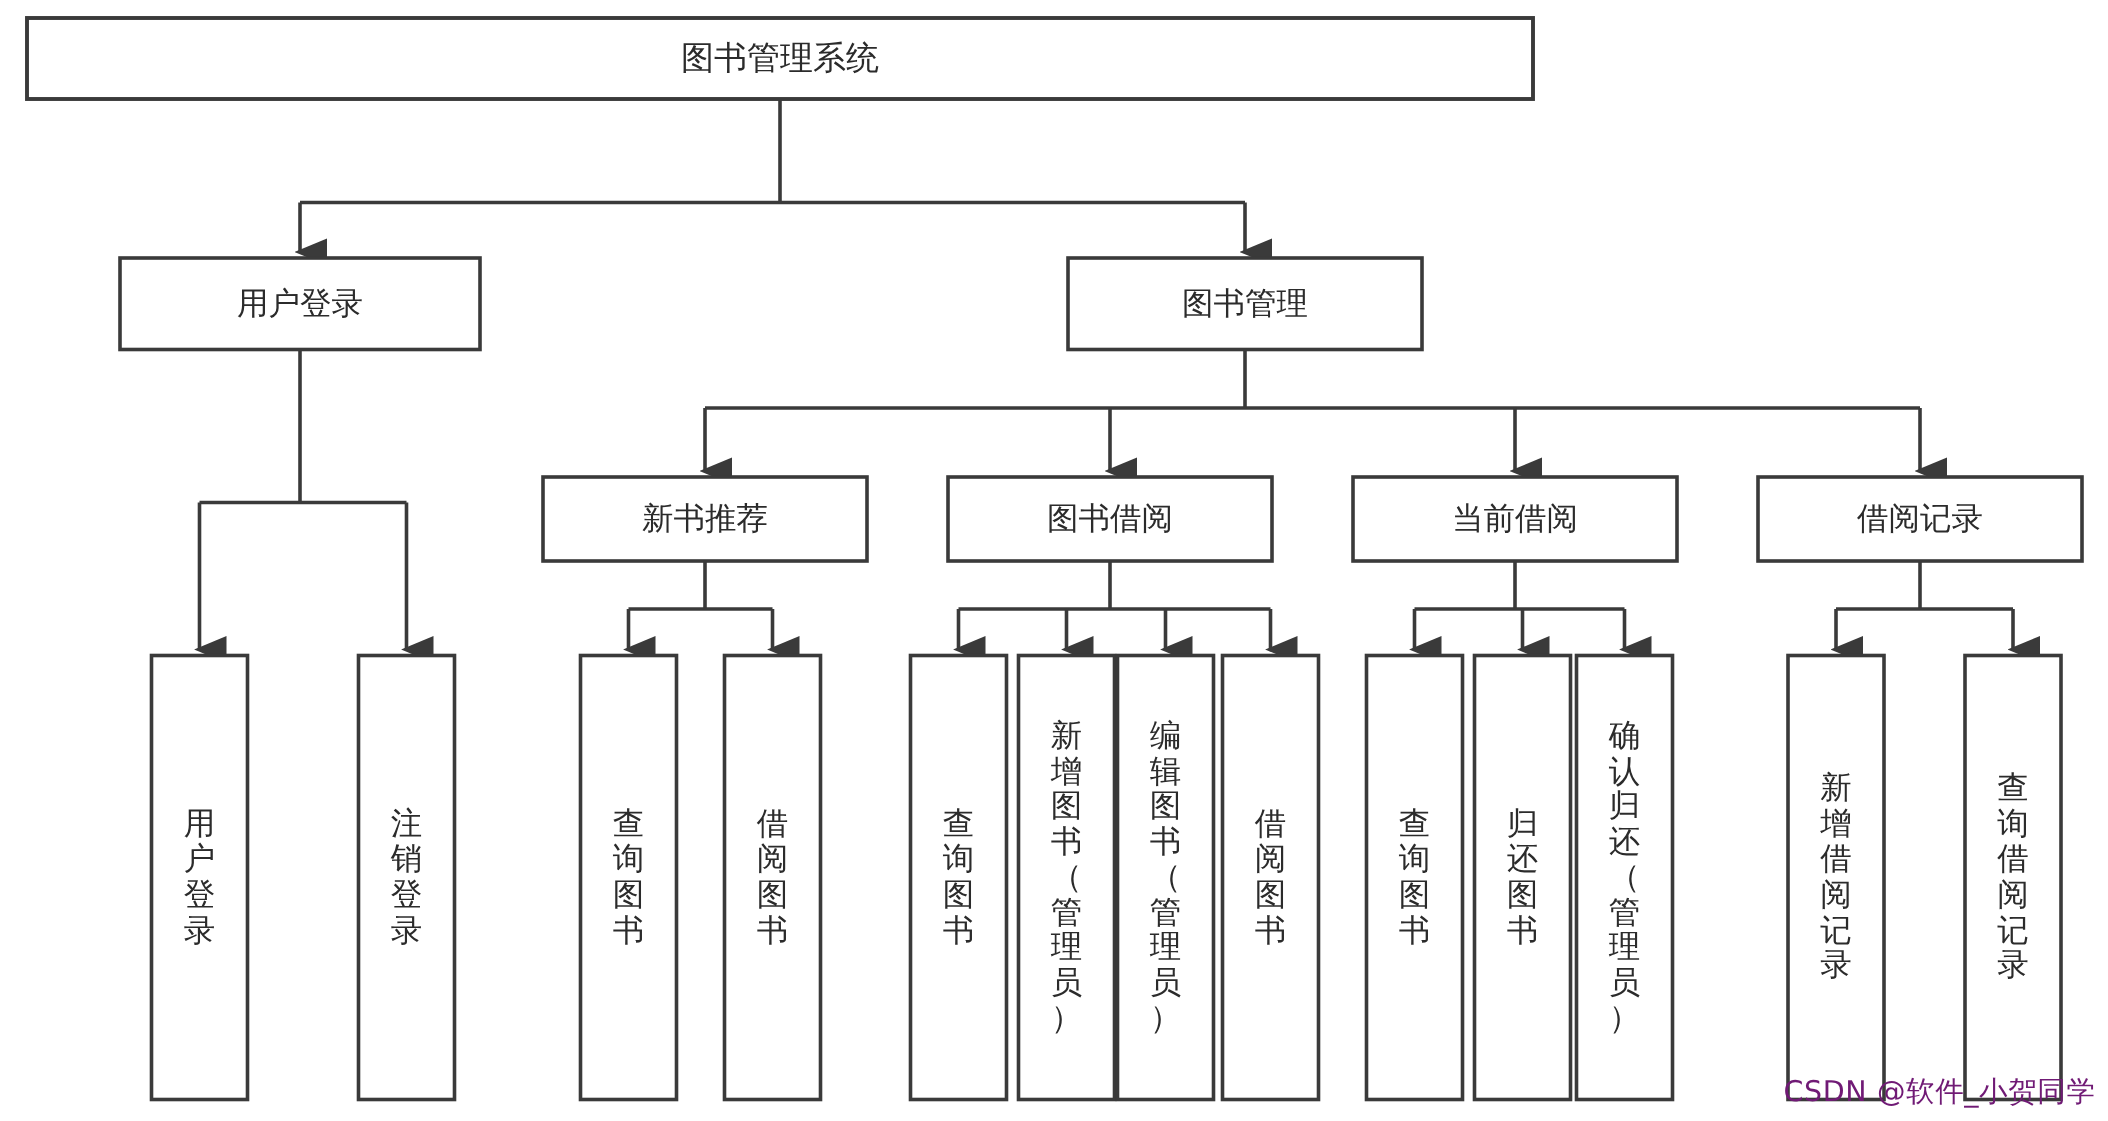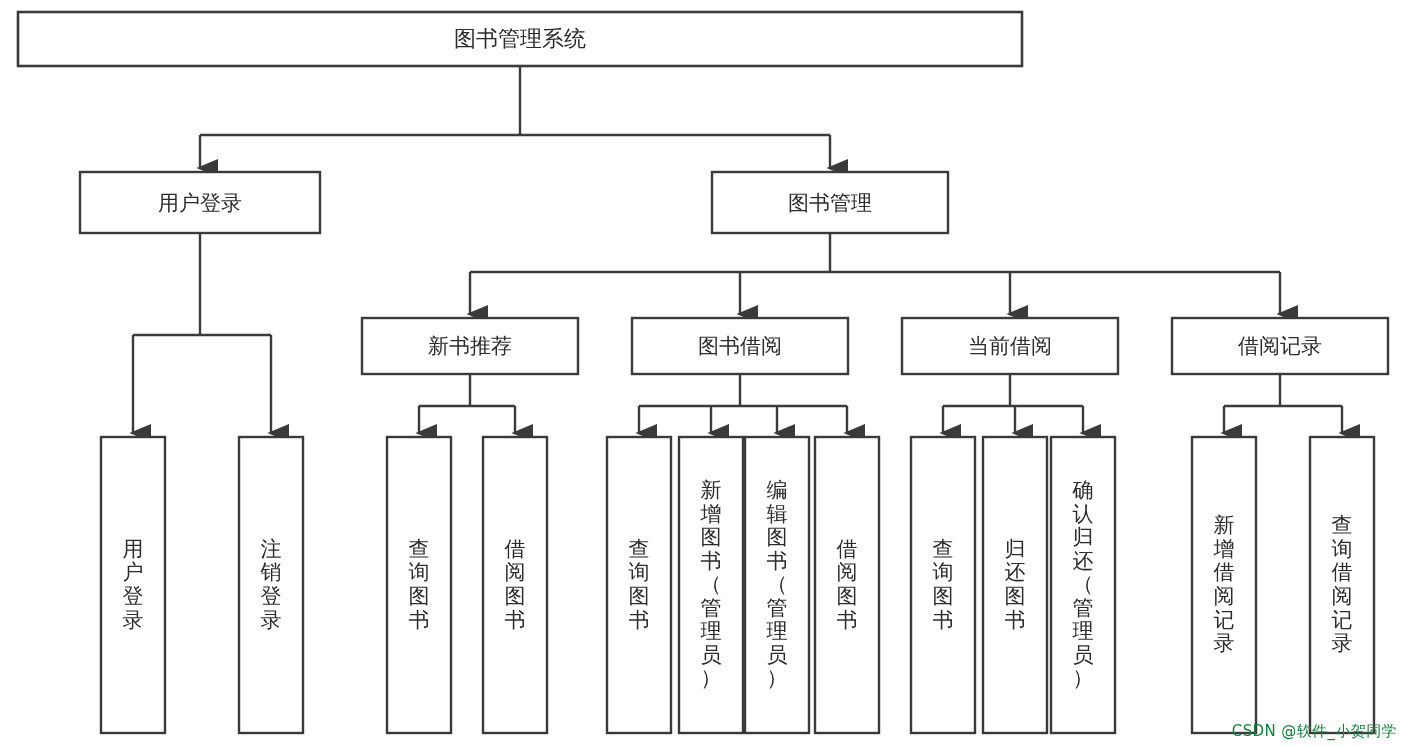--- a/index.html
+++ b/index.html
@@ -70,22 +70,22 @@
     stroke-width: 2.4;
     fill: none;
   }
   .arrow-head {
     fill: #3a3a3a;
   }
   #watermark {
     position: absolute;
     right: 8px;
     bottom: 6px;
-    font-size: 15px;
-    color: #15803d;
+    font-size: 19px;
+    color: #701a75;
     font-family: "DejaVu Sans", "Liberation Sans", sans-serif;
     letter-spacing: 0.4px;
     user-select: none;
   }
 </style>
 </head>
 <body>
 
 <div id="diagram-root">
 

